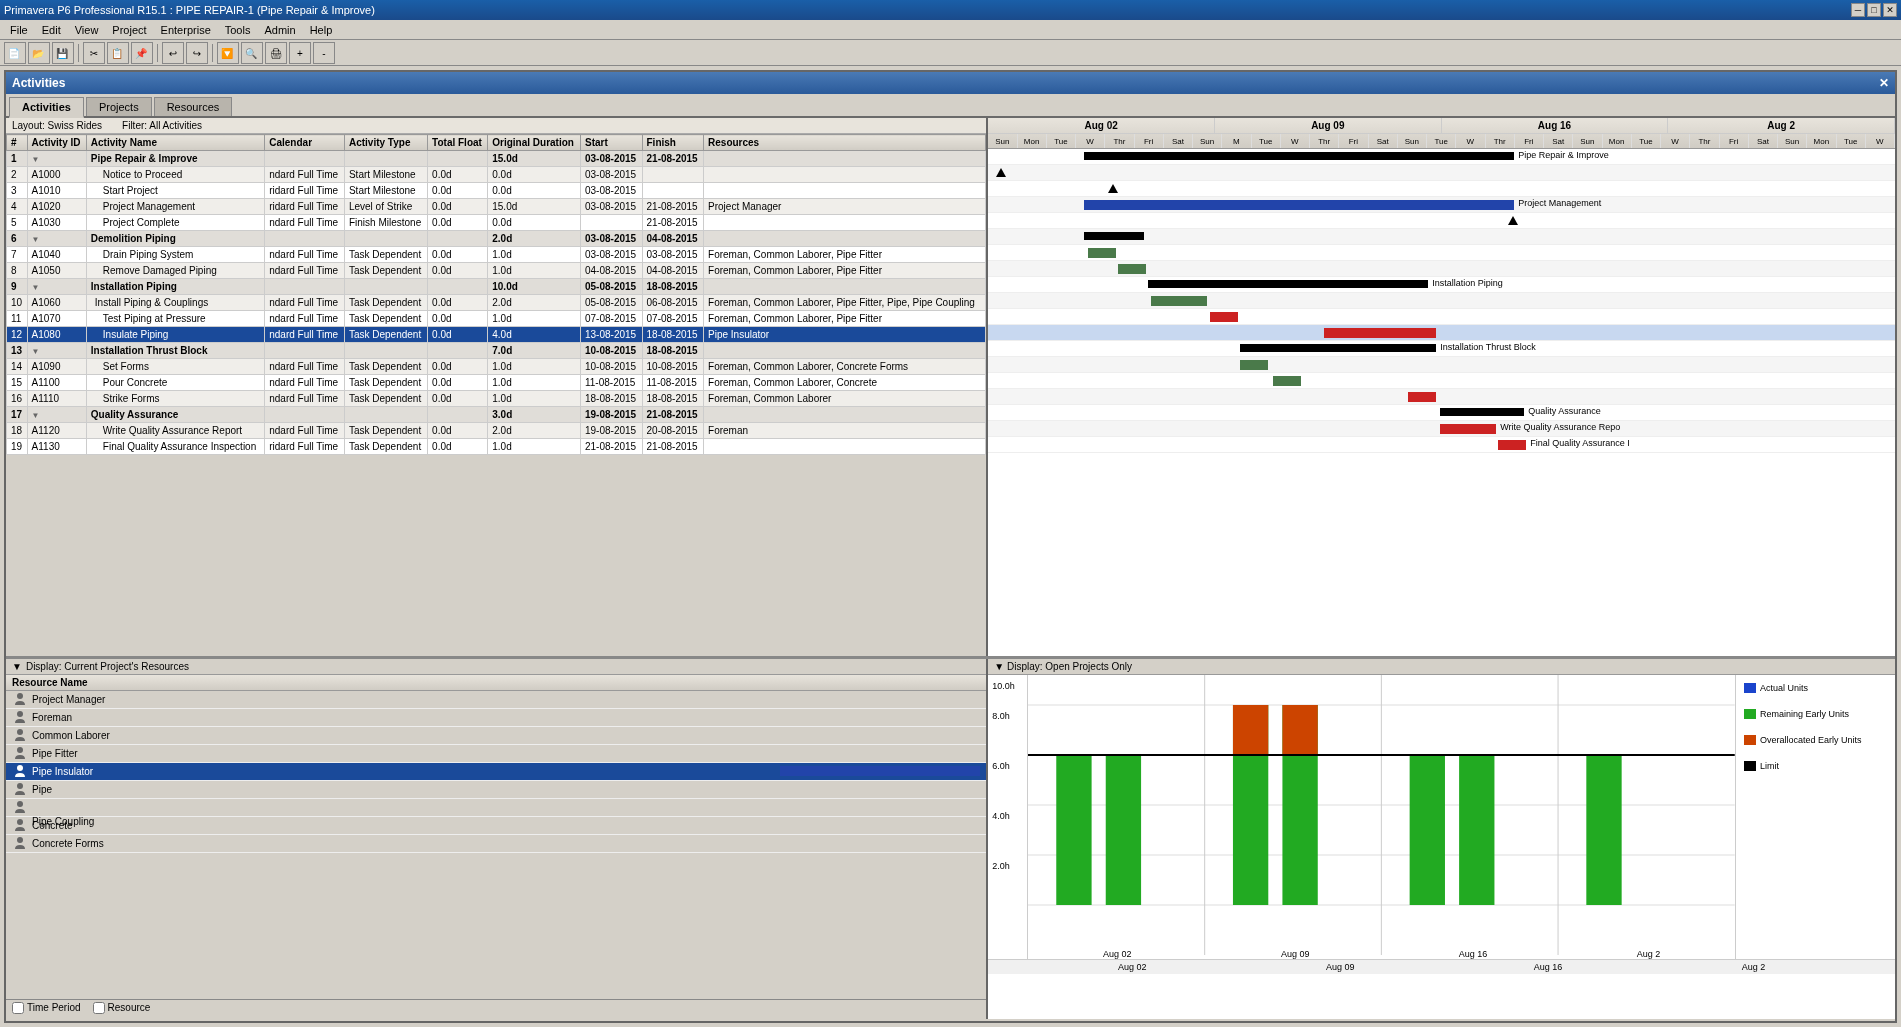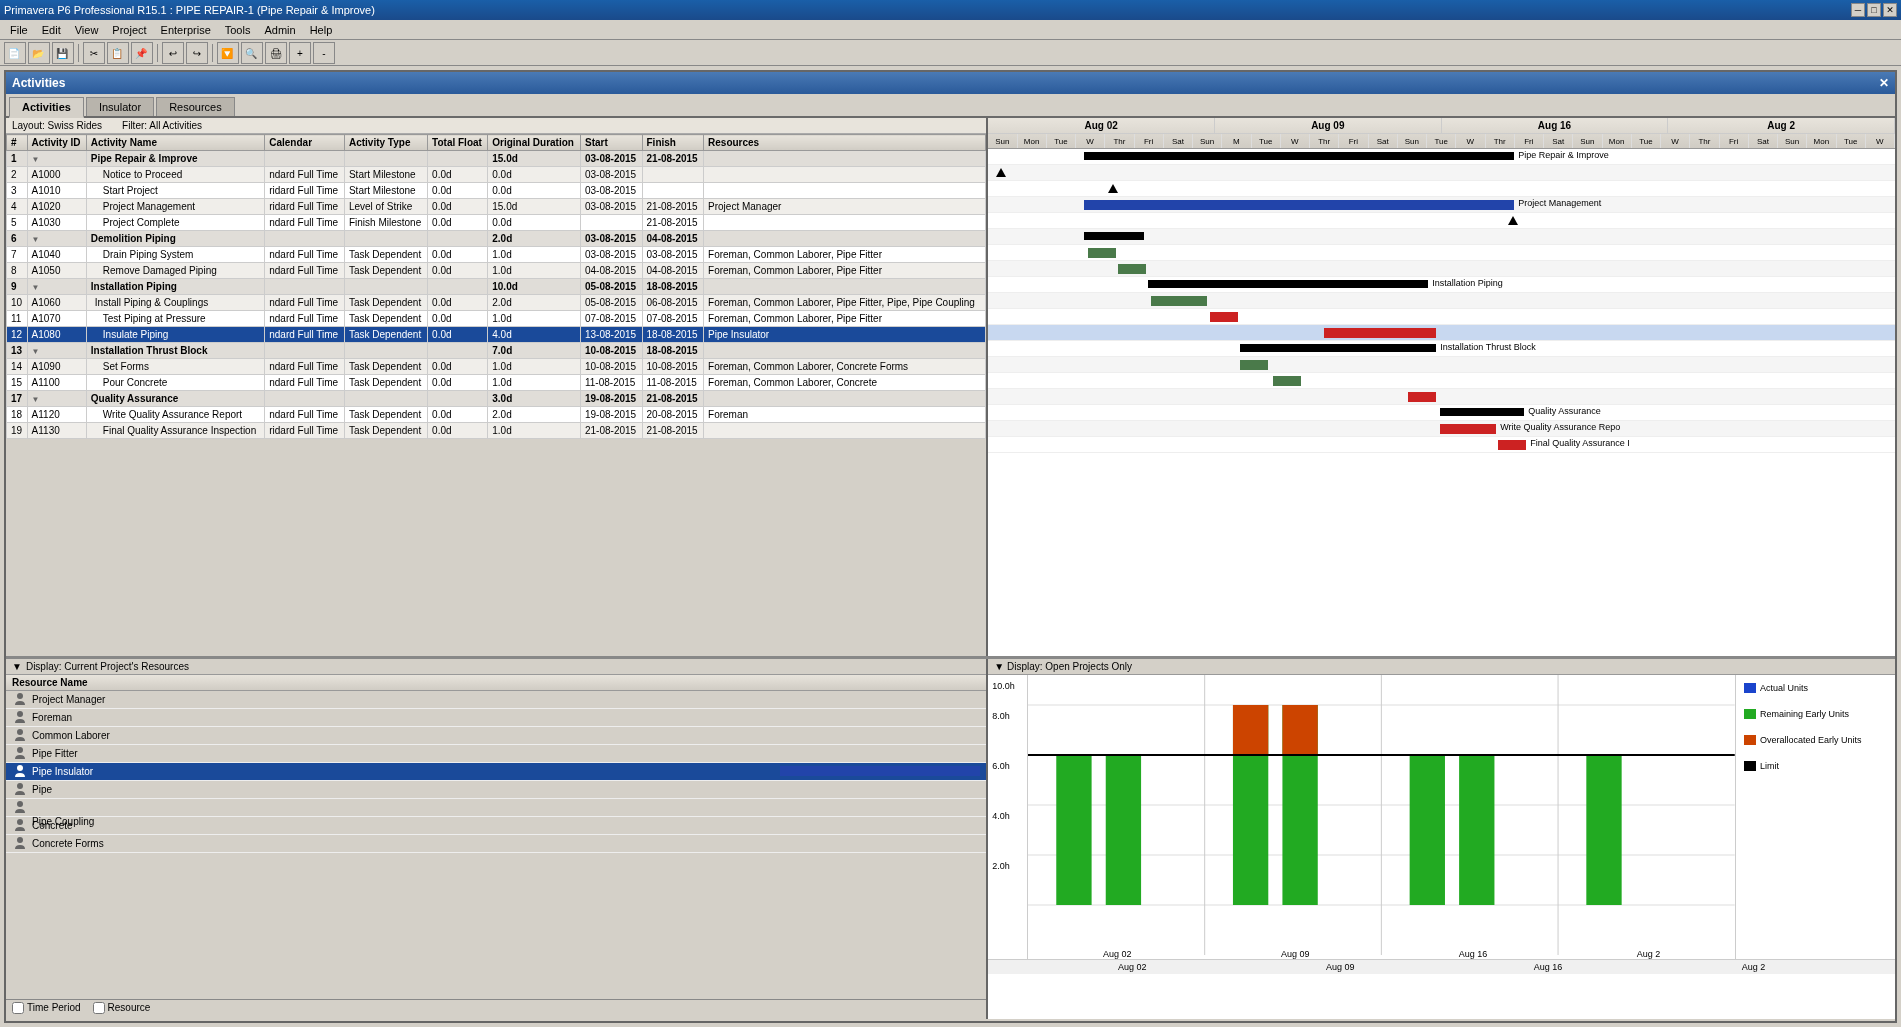--- a/index.html
+++ b/index.html
@@ -293,21 +293,21 @@
 
 <div style="margin:4px; border:2px solid #666; height: calc(100vh - 74px); display:flex; flex-direction:column; background:#d4d0c8;">
 
   <div class="panel-title-bar">
     <span>Activities</span>
     <span style="cursor:pointer;">✕</span>
   </div>
 
   <div class="tabs">
     <div class="tab active">Activities</div>
-    <div class="tab">Insulator</div>
+    <div class="tab">Projects</div>
     <div class="tab">Resources</div>
   </div>
 
   <div class="content-area">
 
     <div class="top-section">
 
       <div class="activity-table-container">
         <div class="filter-bar">
           <span>Layout: Swiss Rides</span>
@@ -502,20 +502,32 @@
     <td>15</td>
     <td>A1100</td>
     <td style="padding-left:16px;">Pour Concrete</td>
     <td>ndard Full Time</td>
     <td>Task Dependent</td>
     <td>0.0d</td>
     <td>1.0d</td>
     <td>11-08-2015</td>
     <td>11-08-2015</td>
     <td>Foreman, Common Laborer, Concrete</td>
+  </tr>
+                <tr>
+    <td>16</td>
+    <td>A1110</td>
+    <td style="padding-left:16px;">Strike Forms</td>
+    <td>ndard Full Time</td>
+    <td>Task Dependent</td>
+    <td>0.0d</td>
+    <td>1.0d</td>
+    <td>18-08-2015</td>
+    <td>18-08-2015</td>
+    <td>Foreman, Common Laborer</td>
   </tr>
                 <tr class="group-row">
     <td>17</td>
     <td><span style="font-size:8px;color:#666;">▼</span> </td>
     <td style="">Quality Assurance</td>
     <td></td>
     <td></td>
     <td></td>
     <td>3.0d</td>
     <td>19-08-2015</td>

